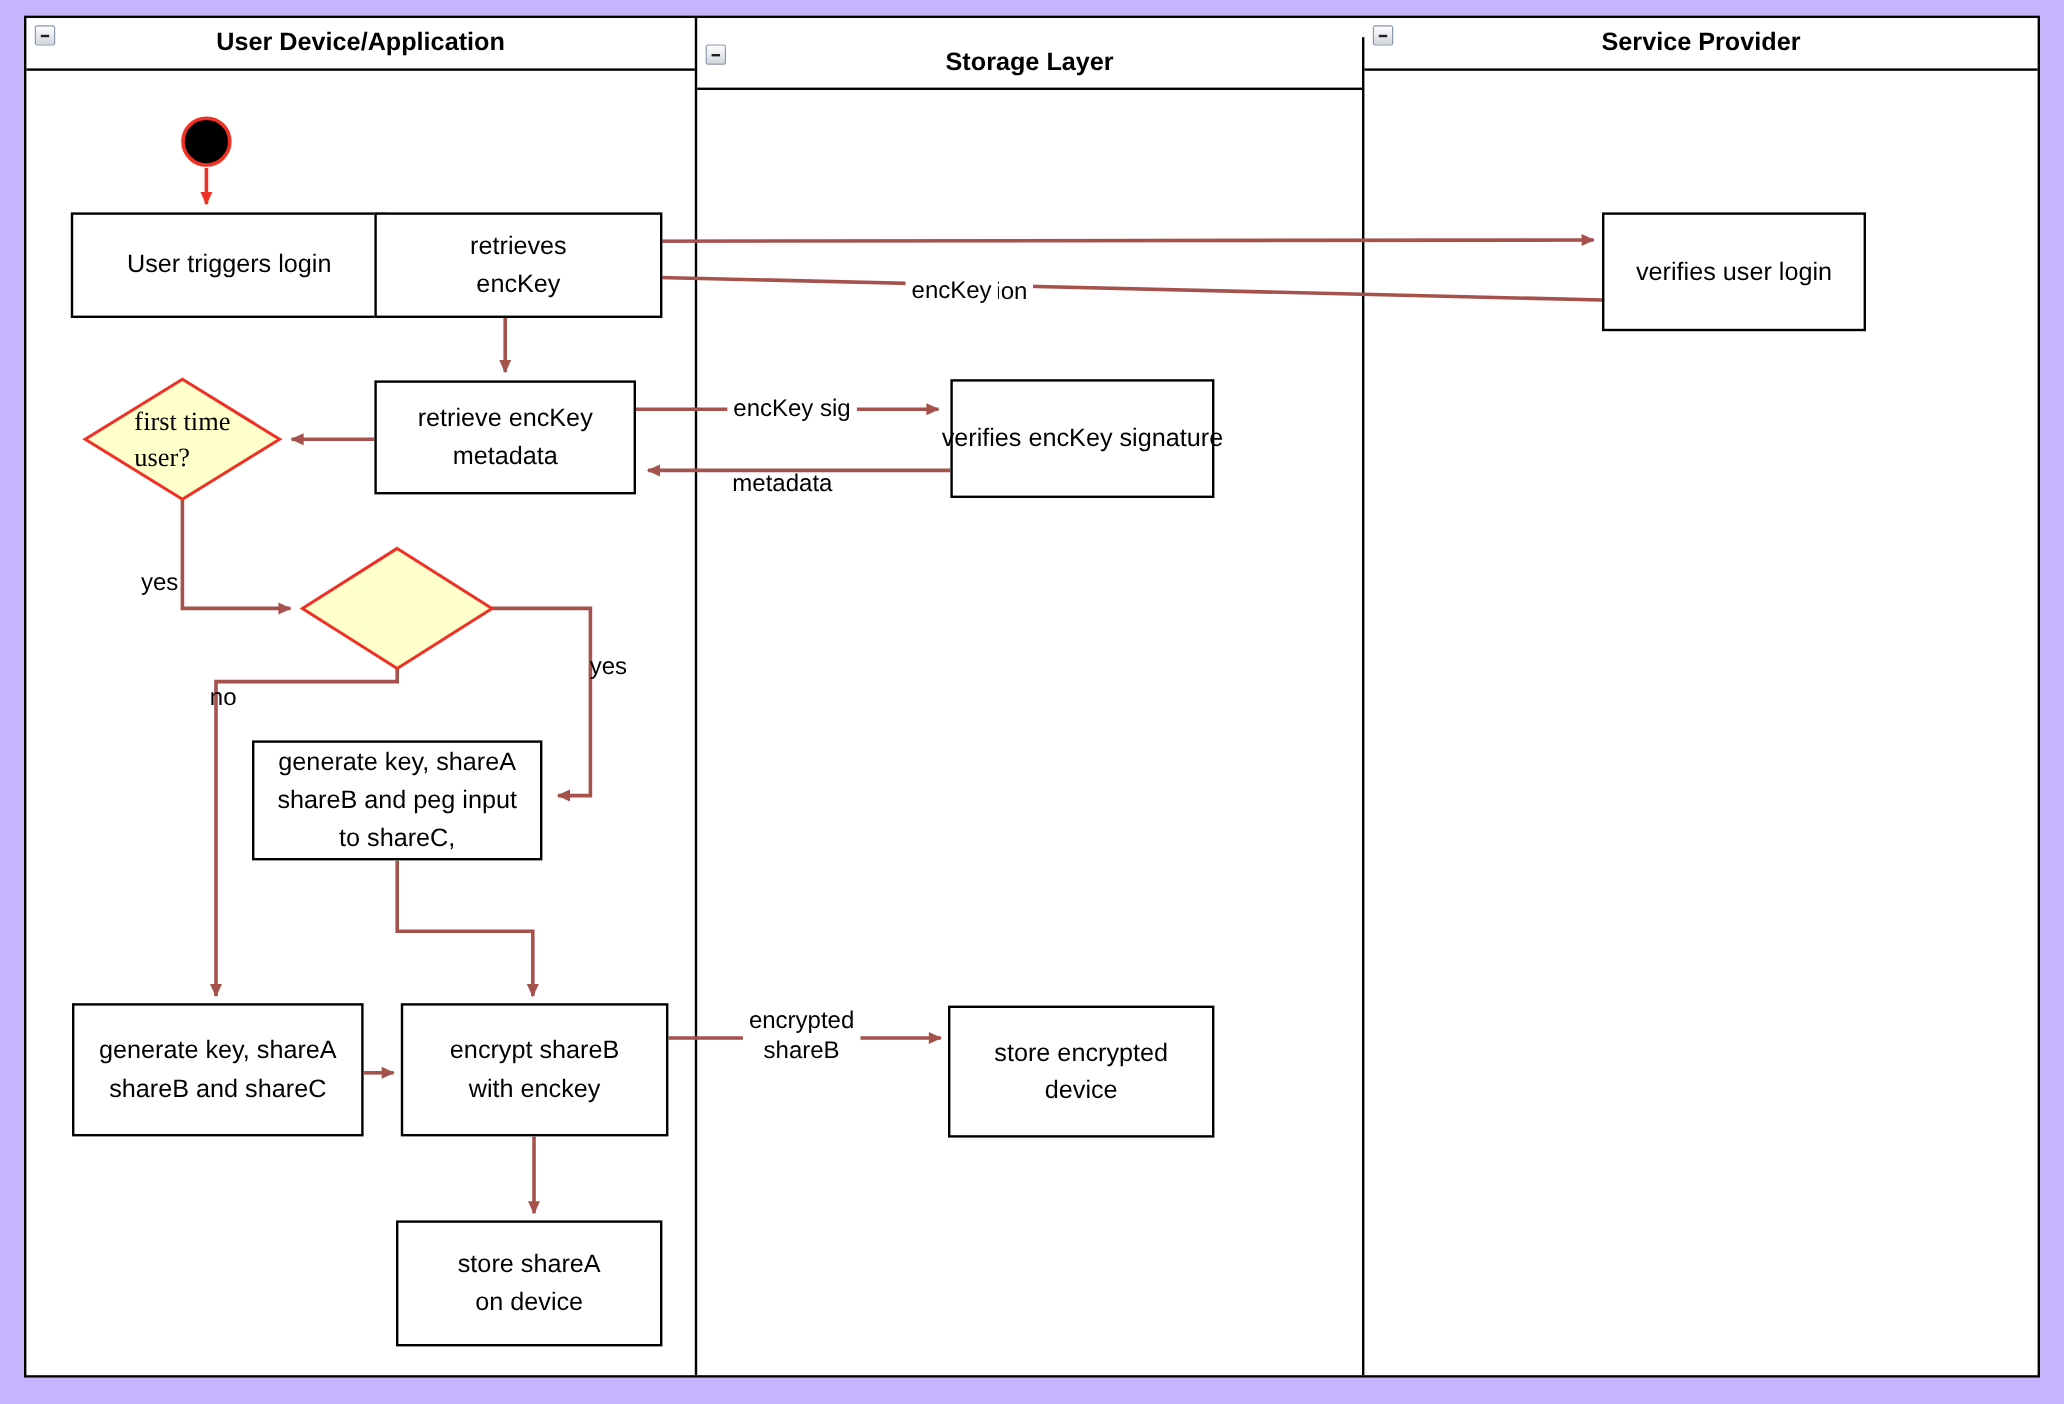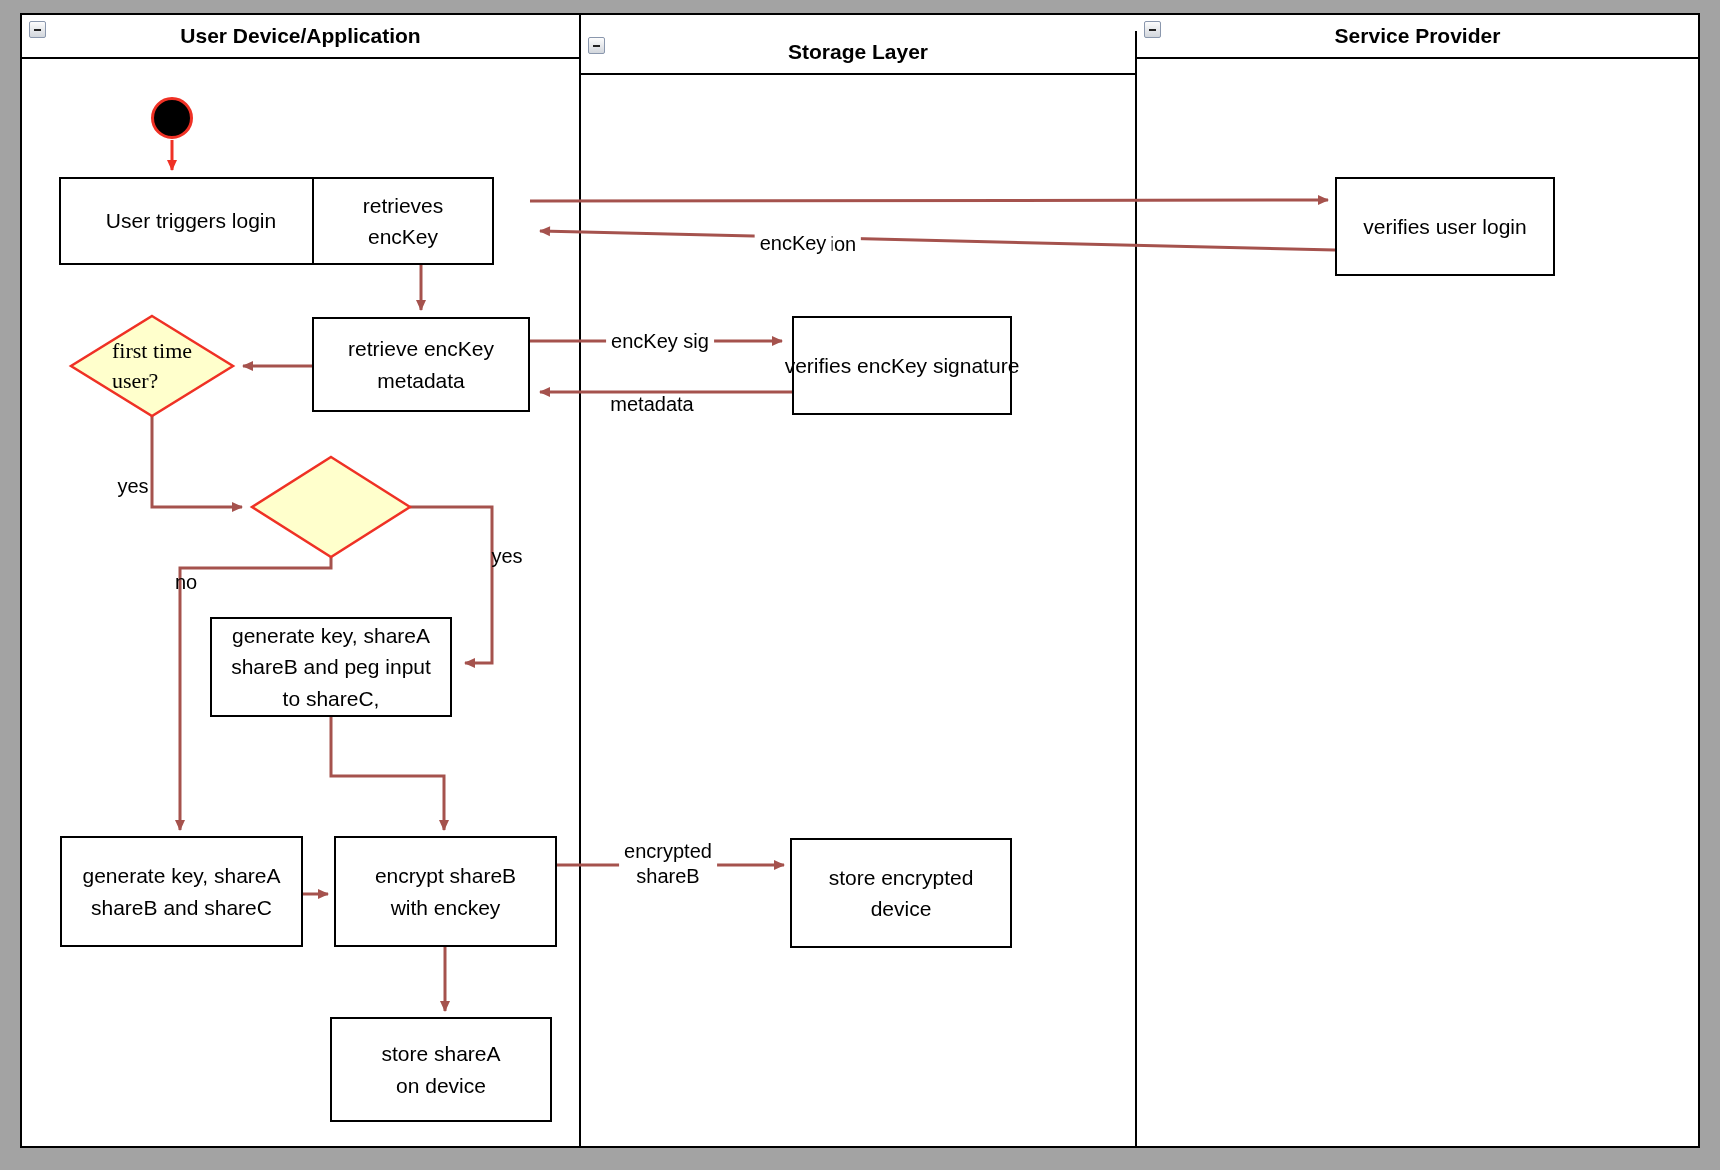--- a/index.html
+++ b/index.html
@@ -1,19 +1,19 @@
 <!DOCTYPE html>
 <html style="--arrow: #a5524d; --accent-red: #ef3125; --decision-fill: #ffffcc; --lane-border: #000000;"><head>
 <meta charset="utf-8">
 <style>
   html,body{margin:0;padding:0;background:#ffffff;}
   .page{
     position:relative; width:1720px; height:1170px; overflow:hidden;
     font-family:"Liberation Sans","DejaVu Sans",sans-serif; color:#000;
-    background:#a3a3a3;
+    background:#c4b5fd;
   }
   
   .pool{
     position:absolute; left:20px; top:13px; width:1680px; height:1135px;
     border:2px solid var(--lane-border); box-sizing:border-box; display:flex;
     background:#fff;
   }
   .lane{position:relative; box-sizing:border-box; border-right:2px solid var(--lane-border);}
   .lane:last-child{border-right:none;}
   .lane-header{
@@ -131,21 +131,21 @@
 
     <polygon class="diamond" points="152,316 233,366 152,416 71,366"></polygon>
     <polygon class="diamond" points="331,457 410,507 331,557 252,507"></polygon>
   </svg>
 
   <div class="start-node"></div>
 
   <div class="node" style="left:59px;  top:177px; width:264px; height:88px;">
     <span>User triggers login</span>
   </div>
-  <div class="node" style="left:312px; top:177px; width:182px; height:88px;">
+  <div class="node" style="left:312px; top:177px; width:240px; height:88px;">
     <span>retrieves
 encKey</span>
   </div>
   <div class="node" style="left:312px; top:317px; width:218px; height:95px;">
     <span>retrieve encKey
 metadata</span>
   </div>
   <div class="node" style="left:210px; top:617px; width:242px; height:100px;">
     <span>generate key, shareA
 shareB and peg input

